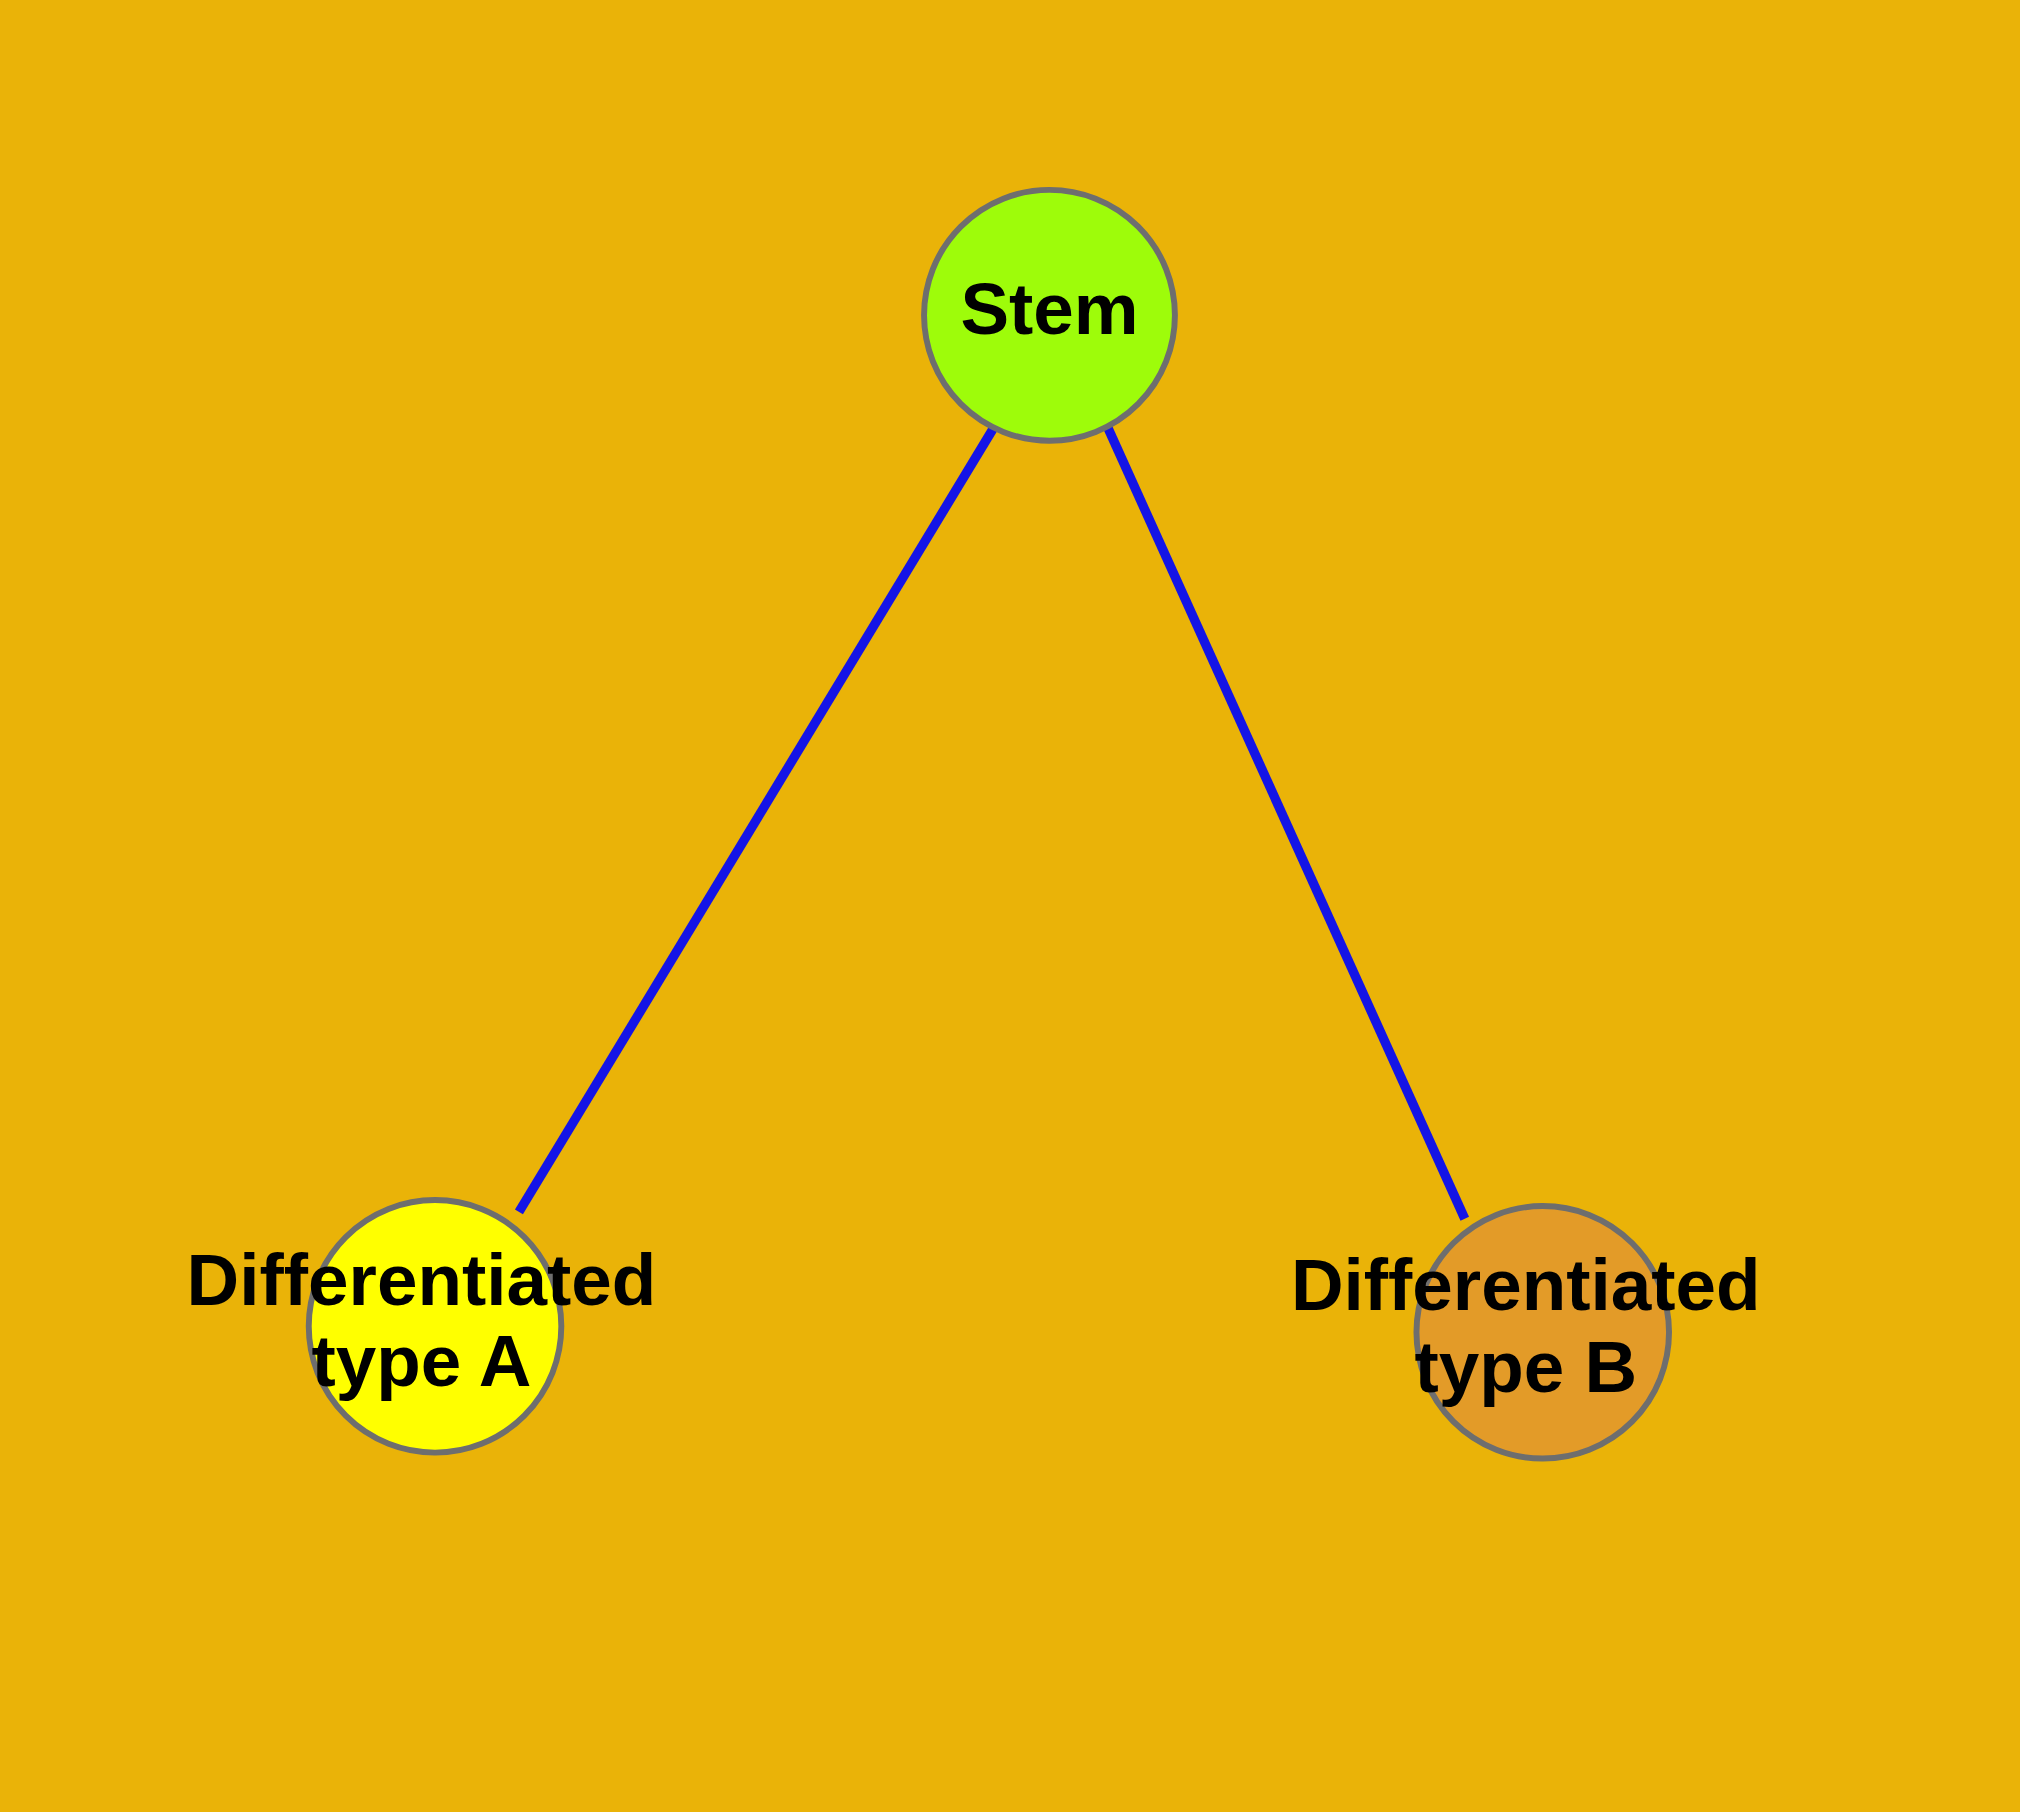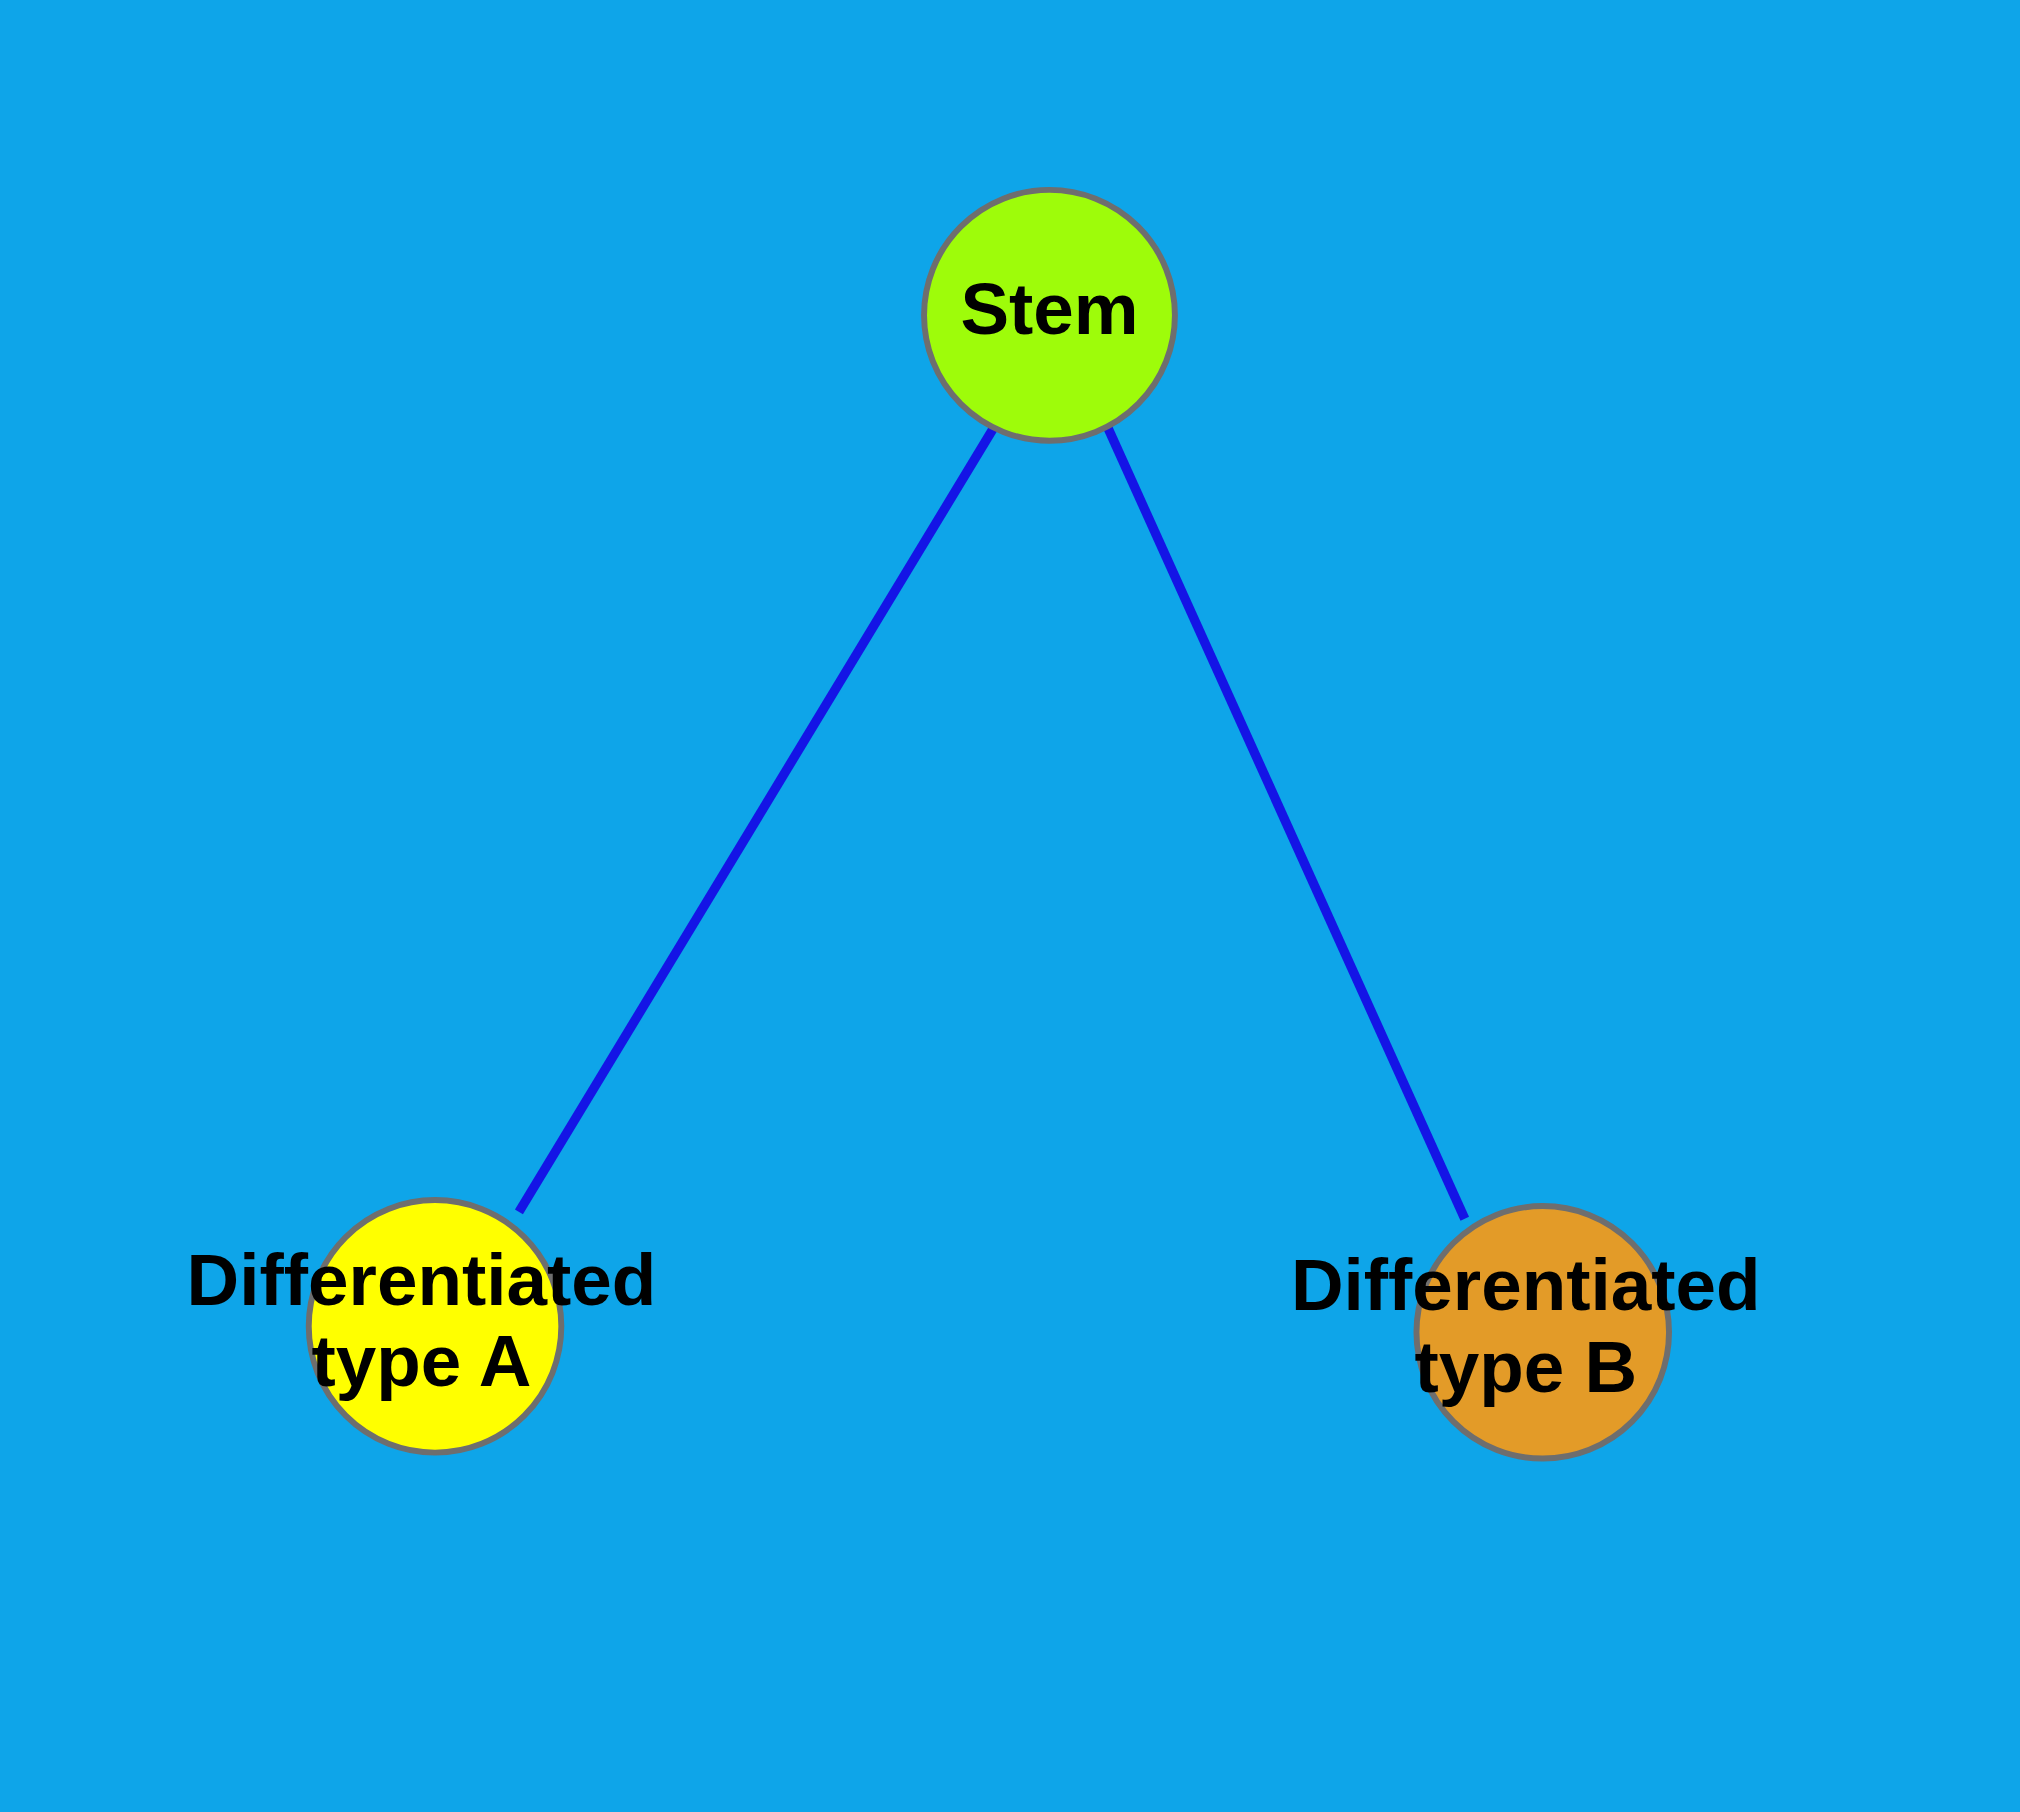--- a/index.html
+++ b/index.html
@@ -10,21 +10,21 @@
   body {
     width: 2021px;
     height: 1812px;
     overflow: hidden;
     font-family: "Liberation Sans", sans-serif;
   }
   #graph-canvas {
     position: relative;
     width: 2021px;
     height: 1812px;
-    background: #0ea5e9;
+    background: #eab308;
   }
   #graph-svg {
     position: absolute;
     left: 0;
     top: 0;
     width: 2021px;
     height: 1812px;
     display: block;
   }
   .node-label {

